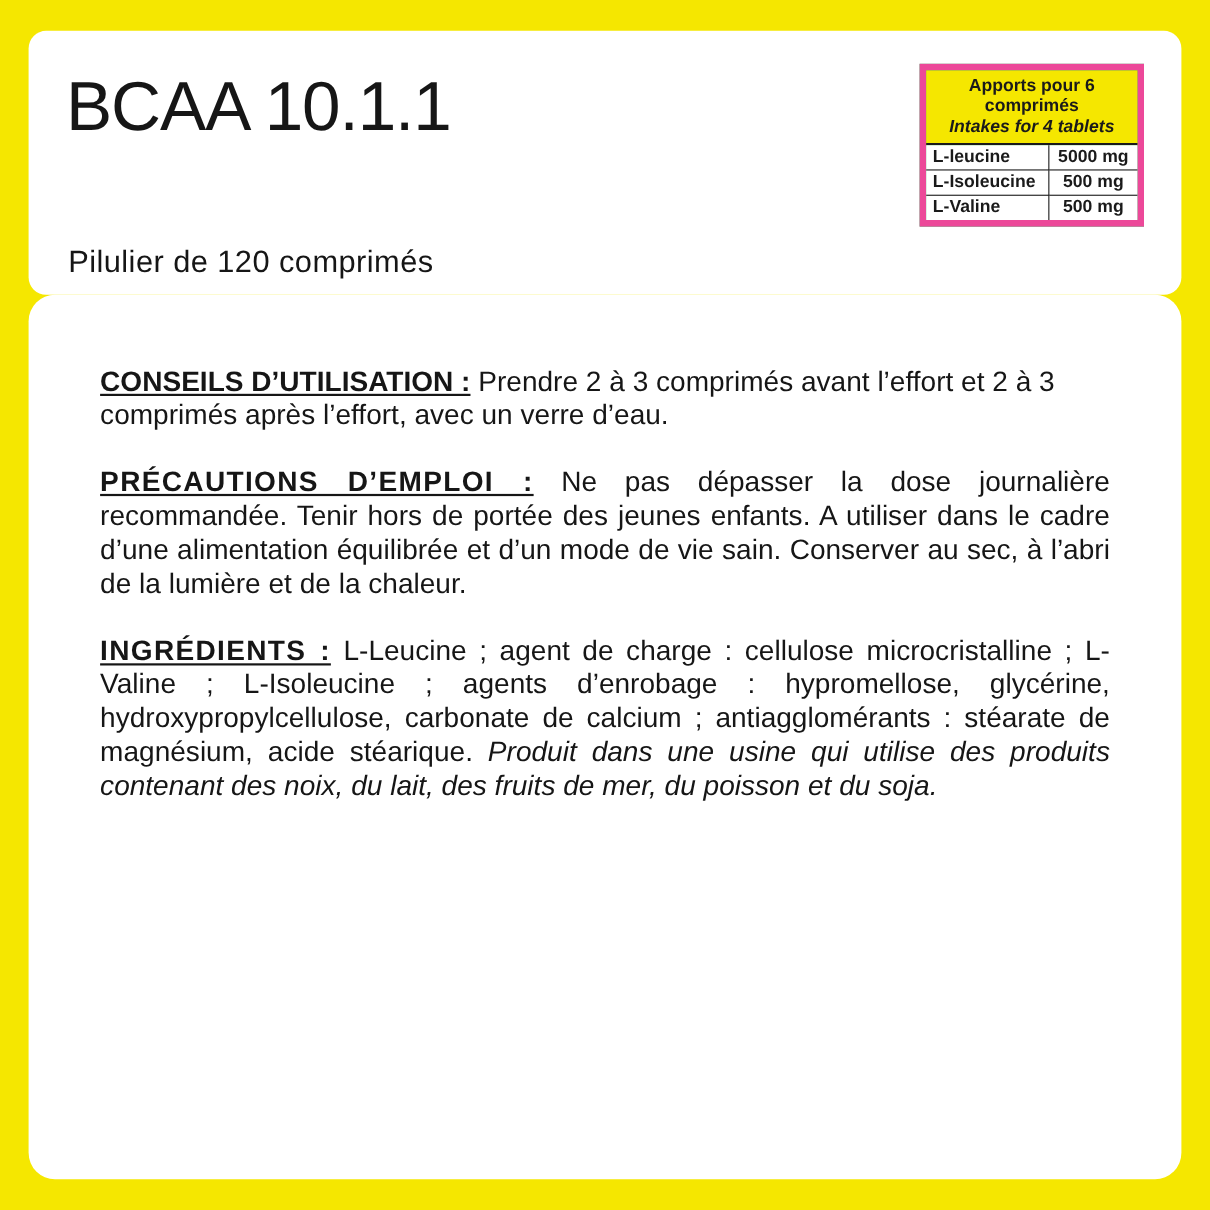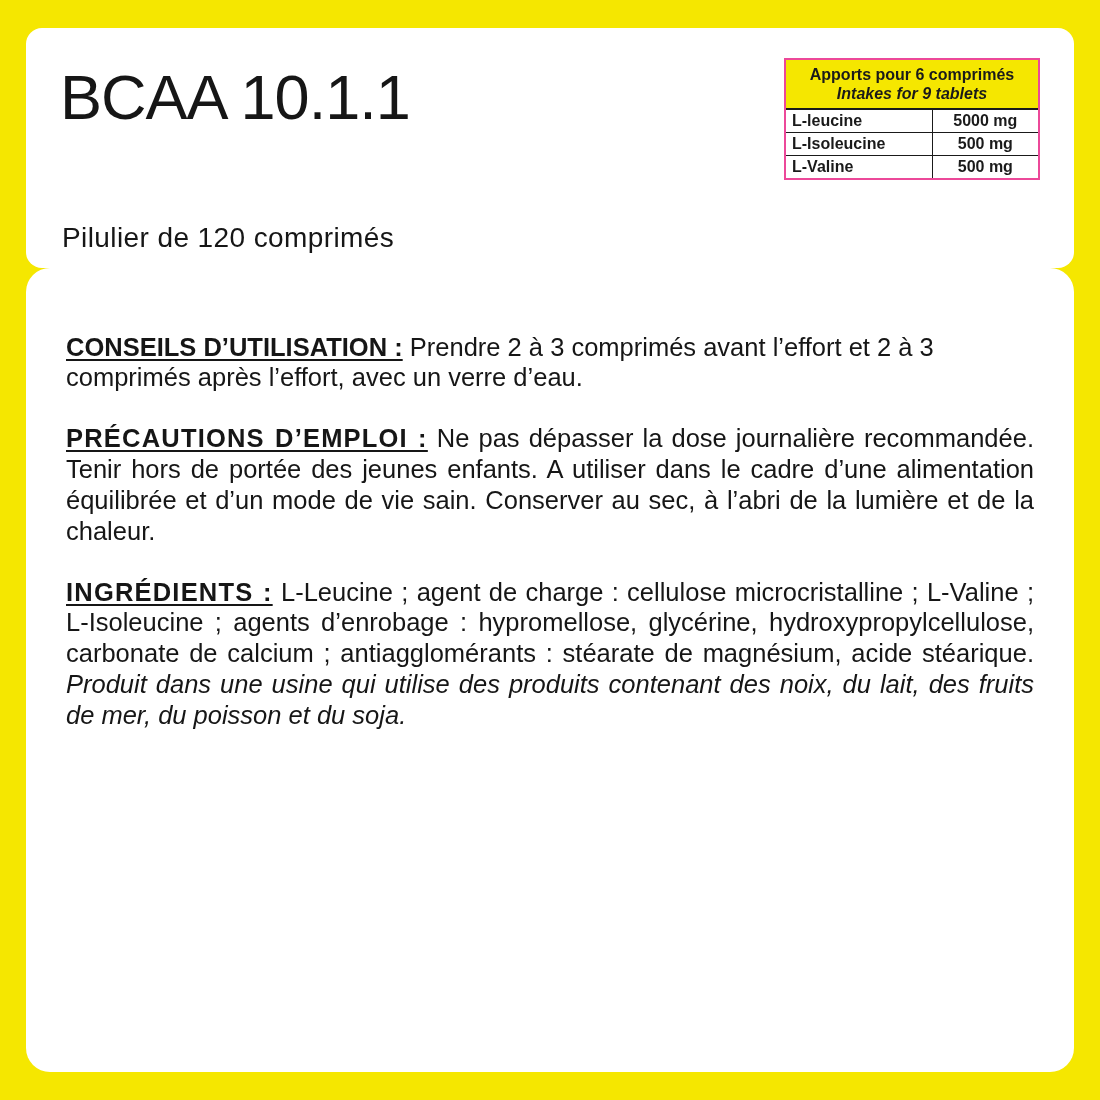--- a/index.html
+++ b/index.html
@@ -49,22 +49,22 @@
     font-weight: 400;
     letter-spacing: 0.4px;
     color: #161616;
   }
 
   
   .nutrition {
     position: absolute;
     top: 30px;
     right: 34px;
-    width: 256px;
-    border: 2px solid #ec4899;
+    width: 204px;
+    border: 6px solid #ec4899;
     background: #22c55e;
     box-sizing: border-box;
   }
   .nutrition-head {
     padding: 6px 6px 5px 6px;
     text-align: center;
     border-bottom: 2px solid #1a1a1a;
     background: #f5e700;
   }
   .nutrition-head .fr {
@@ -105,21 +105,21 @@
   .nutrition-table td.value {
     text-align: center;
   }
 
   
   .body-panel {
     background: #ffffff;
     border-radius: 24px;
     flex: 1;
     box-sizing: border-box;
-    padding: 38px 40px;
+    padding: 38px 65px;
   }
   .section {
     margin-bottom: 30px;
     font-size: 25.5px;
     line-height: 1.21;
     color: #161616;
   }
   .section:last-child { margin-bottom: 0; }
   .section.justify {
     text-align: justify;
@@ -143,21 +143,21 @@
 
 <div class="page">
 
   <div class="header-panel">
     <h1 class="product-title">BCAA 10.1.1</h1>
     <div class="product-subtitle">Pilulier de 120  comprimés</div>
 
     <div class="nutrition">
       <div class="nutrition-head">
         <span class="fr">Apports pour 6 comprimés</span>
-        <span class="en">Intakes for 9 tablets</span>
+        <span class="en">Intakes for 4 tablets</span>
       </div>
       <table class="nutrition-table">
         <tbody>
           <tr>
             <td class="name">L-leucine</td>
             <td class="value">5000 mg</td>
           </tr>
           <tr>
             <td class="name">L-Isoleucine</td>
             <td class="value">500 mg</td>

